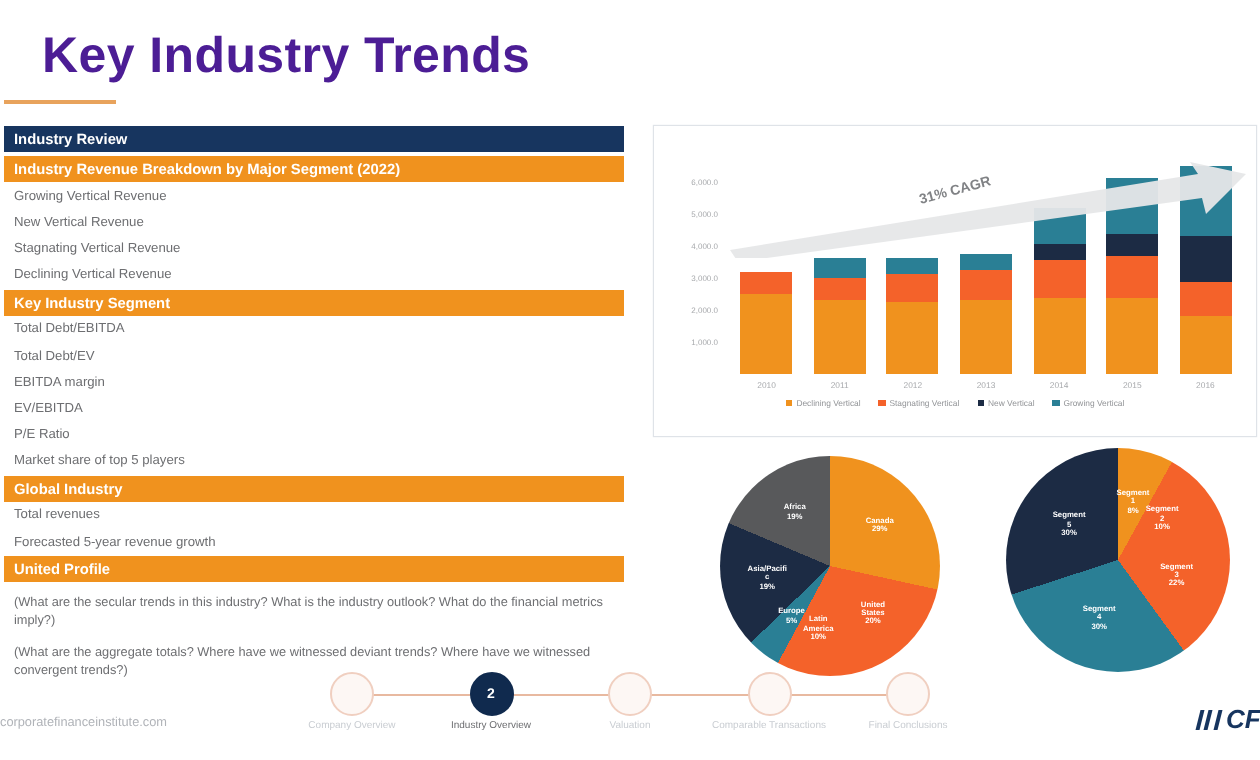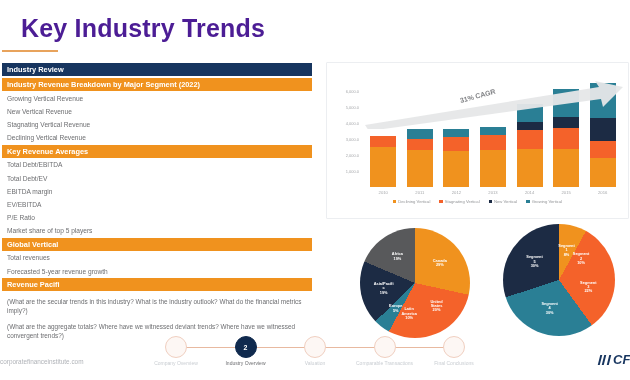--- a/index.html
+++ b/index.html
@@ -140,33 +140,33 @@
 
   <div id="left-panel">
     <div class="band navy">Industry Review</div>
 
     <div class="band orange">Industry Revenue Breakdown by Major Segment (2022)</div>
     <div class="row">Growing Vertical Revenue</div>
     <div class="row">New Vertical Revenue</div>
     <div class="row">Stagnating Vertical Revenue</div>
     <div class="row">Declining Vertical Revenue</div>
 
-    <div class="band orange">Key Revenue Averages</div>
+    <div class="band orange">Key Industry Segment</div>
     <div class="row">Total Debt/EBITDA</div>
     <div class="row">Total Debt/EV</div>
     <div class="row">EBITDA margin</div>
     <div class="row">EV/EBITDA</div>
     <div class="row">P/E Ratio</div>
     <div class="row">Market share of top 5 players</div>
 
-    <div class="band orange">Global Vertical</div>
+    <div class="band orange">Global Industry</div>
     <div class="row">Total revenues</div>
     <div class="row">Forecasted 5-year revenue growth</div>
 
-    <div class="band orange">Revenue Pacifi</div>
+    <div class="band orange">United Profile</div>
     <div class="note">(What are the secular trends in this industry? What is the industry outlook? What do the financial metrics imply?)</div>
     <div class="note">(What are the aggregate totals? Where have we witnessed deviant trends? Where have we witnessed convergent trends?)</div>
   </div>
 
   <div id="spending-card">
 
     <div id="spending-plot">
       <div id="yaxis">
           <div class="ytick" style="top: 88px;">1,000.0</div>
           <div class="ytick" style="top: 72px;">2,000.0</div>

